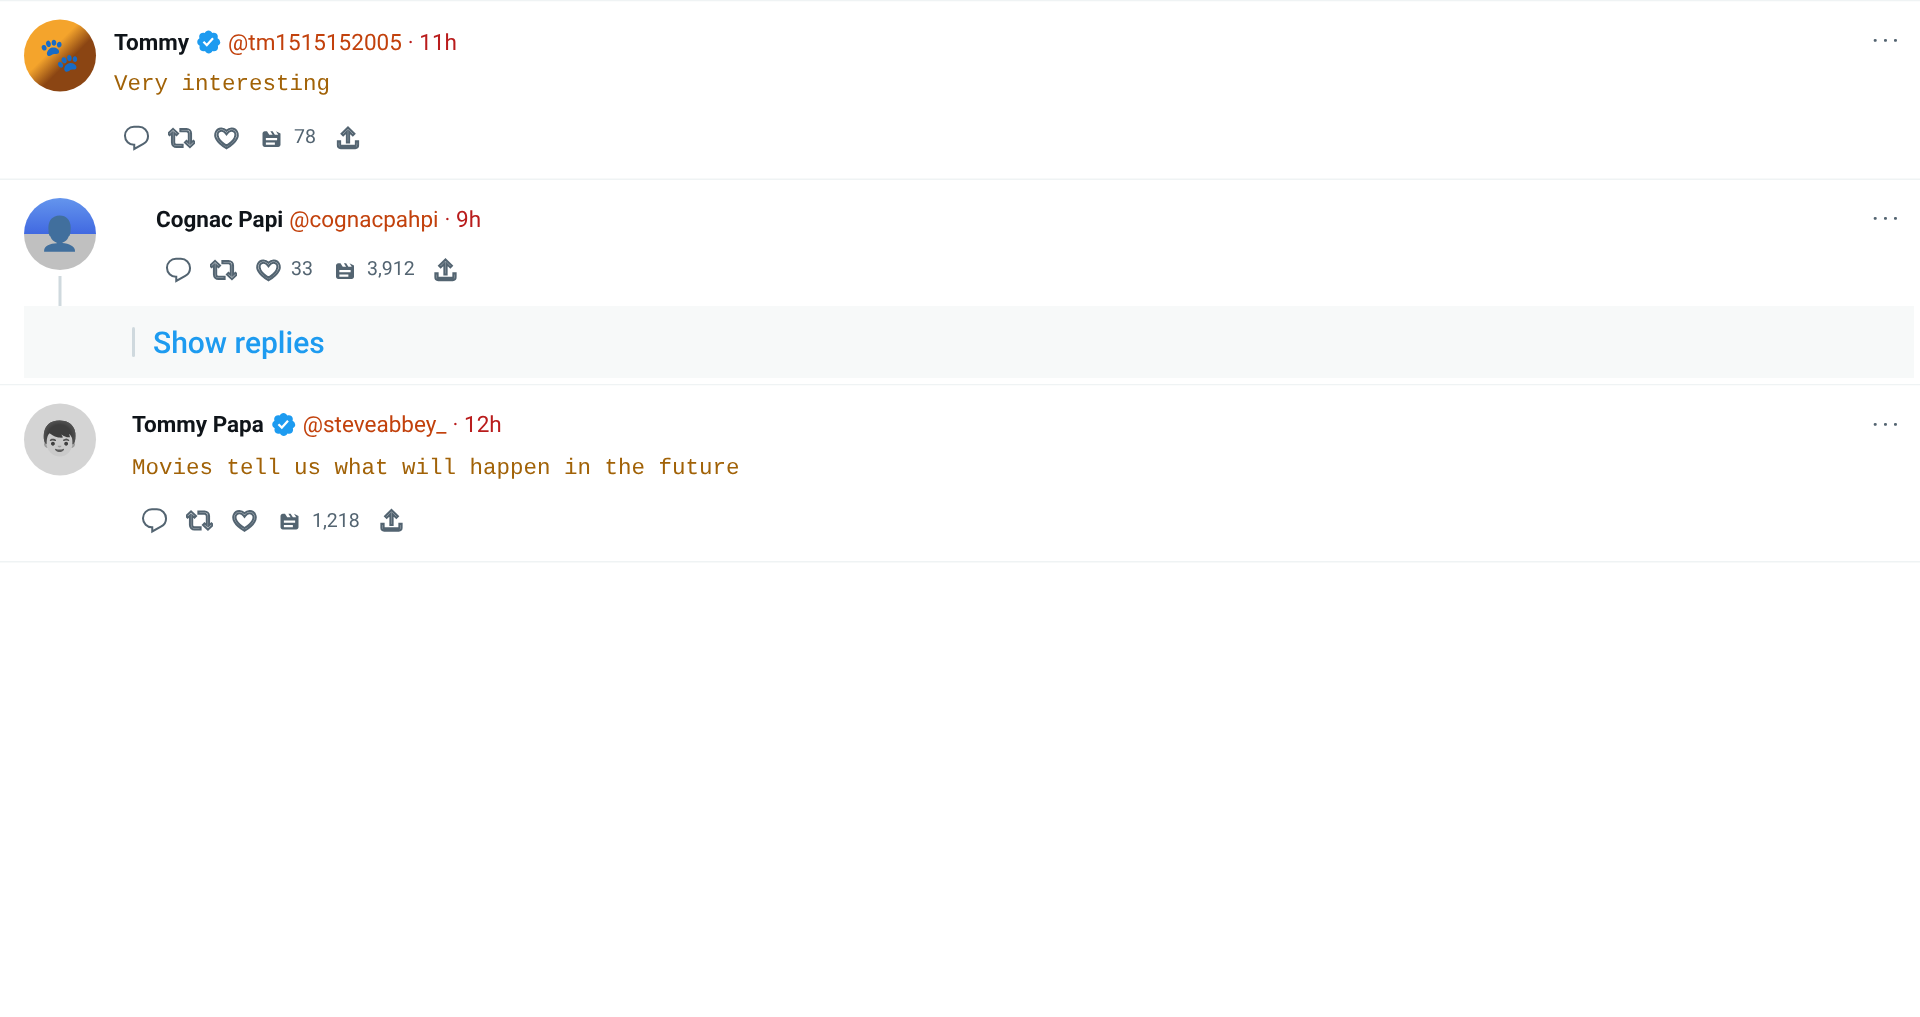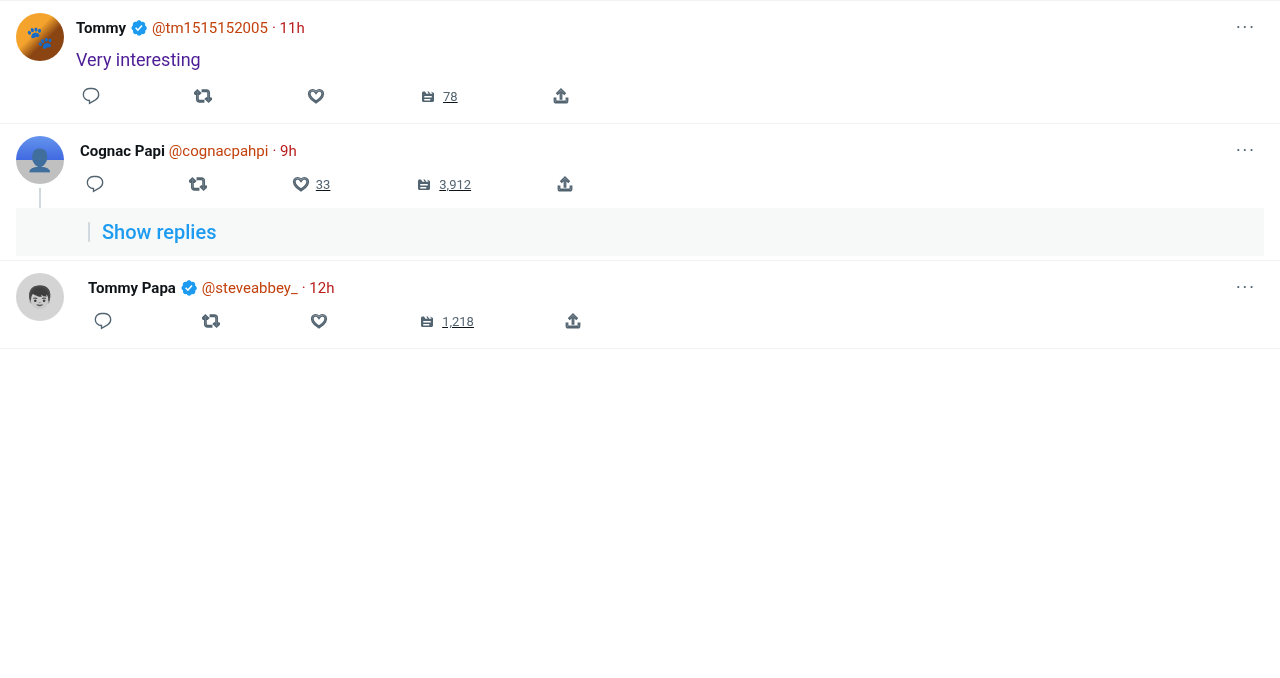--- a/index.html
+++ b/index.html
@@ -10,21 +10,21 @@
       width: 1280px;
       min-height: 678px;
     }
 
     .tweet-list {
       border-top: 1px solid #eff3f4;
     }
 
     .tweet-item {
       border-bottom: 1px solid #eff3f4;
-      padding: 12px 16px 4px 16px;
+      padding: 12px 4px 4px 16px;
       background: #fff;
     }
 
     .tweet-header {
       display: flex;
       align-items: flex-start;
       gap: 12px;
     }
 
     .avatar {
@@ -131,34 +131,33 @@
       font-size: 18px;
       cursor: pointer;
       padding: 4px 8px;
       border-radius: 50%;
       display: flex;
       align-items: center;
       letter-spacing: 2px;
     }
 
     .tweet-text {
-      font-size: 18px;
+      font-size: 15px;
       line-height: 1.5;
-      color: #4c1d95;
+      color: #a16207;
       margin: 4px 0 8px 0;
+      font-family: Liberation Mono, monospace;
     }
 
     .tweet-actions {
       display: flex;
       align-items: center;
-      justify-content: space-between;
       max-width: 500px;
       margin-top: 4px;
       padding-bottom: 8px;
-      text-decoration: underline;
     }
 
     .action-btn {
       display: flex;
       align-items: center;
       gap: 6px;
       color: #536471;
       cursor: pointer;
       padding: 6px;
       border-radius: 50px;
@@ -252,21 +251,21 @@
       </div>
     </div>
   </div>
 
   <div class="tweet-item">
     <div class="tweet-header">
       <div style="display:flex; flex-direction:column; align-items:center; flex-shrink:0; width:48px;">
         <div class="avatar avatar-cognac"></div>
         <div class="thread-connector"></div>
       </div>
-      <div class="tweet-content" style="margin-left:4px;">
+      <div class="tweet-content" style="margin-left:28px;">
         <div class="tweet-meta">
           <div class="tweet-meta-left">
             <span class="user-name">Cognac Papi</span>
             <span class="user-handle">@cognacpahpi</span>
             <span class="tweet-time">· <span>9h</span></span>
           </div>
           <div class="more-button">···</div>
         </div>
         <div class="tweet-actions">
           <div class="action-btn">
@@ -316,20 +315,21 @@
             <span class="verified-icon">
               <svg viewBox="0 0 24 24" fill="#1d9bf0" width="18" height="18">
                 <path d="M22.25 12c0-1.43-.88-2.67-2.19-3.34.46-1.39.2-2.9-.81-3.91-1.01-1-2.52-1.27-3.91-.81-.66-1.31-1.9-2.19-3.34-2.19-1.43 0-2.67.88-3.33 2.19-1.4-.46-2.91-.19-3.92.81-1 1.01-1.26 2.52-.8 3.91C2.88 9.33 2 10.57 2 12c0 1.43.88 2.67 2.19 3.34-.46 1.39-.2 2.9.81 3.91 1.01 1 2.52 1.26 3.91.81.66 1.31 1.9 2.19 3.33 2.19 1.43 0 2.67-.88 3.33-2.19 1.4.45 2.91.19 3.92-.81 1-1.01 1.27-2.52.8-3.91 1.32-.67 2.2-1.91 2.2-3.34zm-11.71 4.2L6.8 12.46l1.41-1.42 2.26 2.26 4.8-5.23 1.47 1.36-6.2 6.77z"></path>
               </svg>
             </span>
             <span class="user-handle">@steveabbey_</span>
             <span class="tweet-time">· <span>12h</span></span>
           </div>
           <div class="more-button">···</div>
         </div>
+        <div class="tweet-text">Movies tell us what will happen in the future</div>
         <div class="tweet-actions">
           <div class="action-btn">
             <svg viewBox="0 0 24 24" fill="none" stroke="currentColor" stroke-width="1.8">
               <path d="M1.751 10c0-4.42 3.584-8 8.005-8h4.366c4.49 0 8.129 3.64 8.129 8.13 0 2.96-1.607 5.68-4.196 7.11l-8.054 4.46v-3.69h-.067c-4.49.1-8.183-3.51-8.183-8.01z"></path>
             </svg>
           </div>
           <div class="action-btn">
             <svg viewBox="0 0 24 24" fill="none" stroke="currentColor" stroke-width="1.8">
               <path d="M4.5 3.88l4.432 4.14-1.364 1.46L5.5 7.55V16c0 1.1.896 2 2 2H13v2H7.5c-2.209 0-4-1.79-4-4V7.55L1.432 9.48.068 8.02 4.5 3.88zM16.5 6H11V4h5.5c2.209 0 4 1.79 4 4v8.45l2.068-1.93 1.364 1.46-4.432 4.14-4.432-4.14 1.364-1.46 2.068 1.93V8c0-1.1-.896-2-2-2z"></path>
             </svg>

